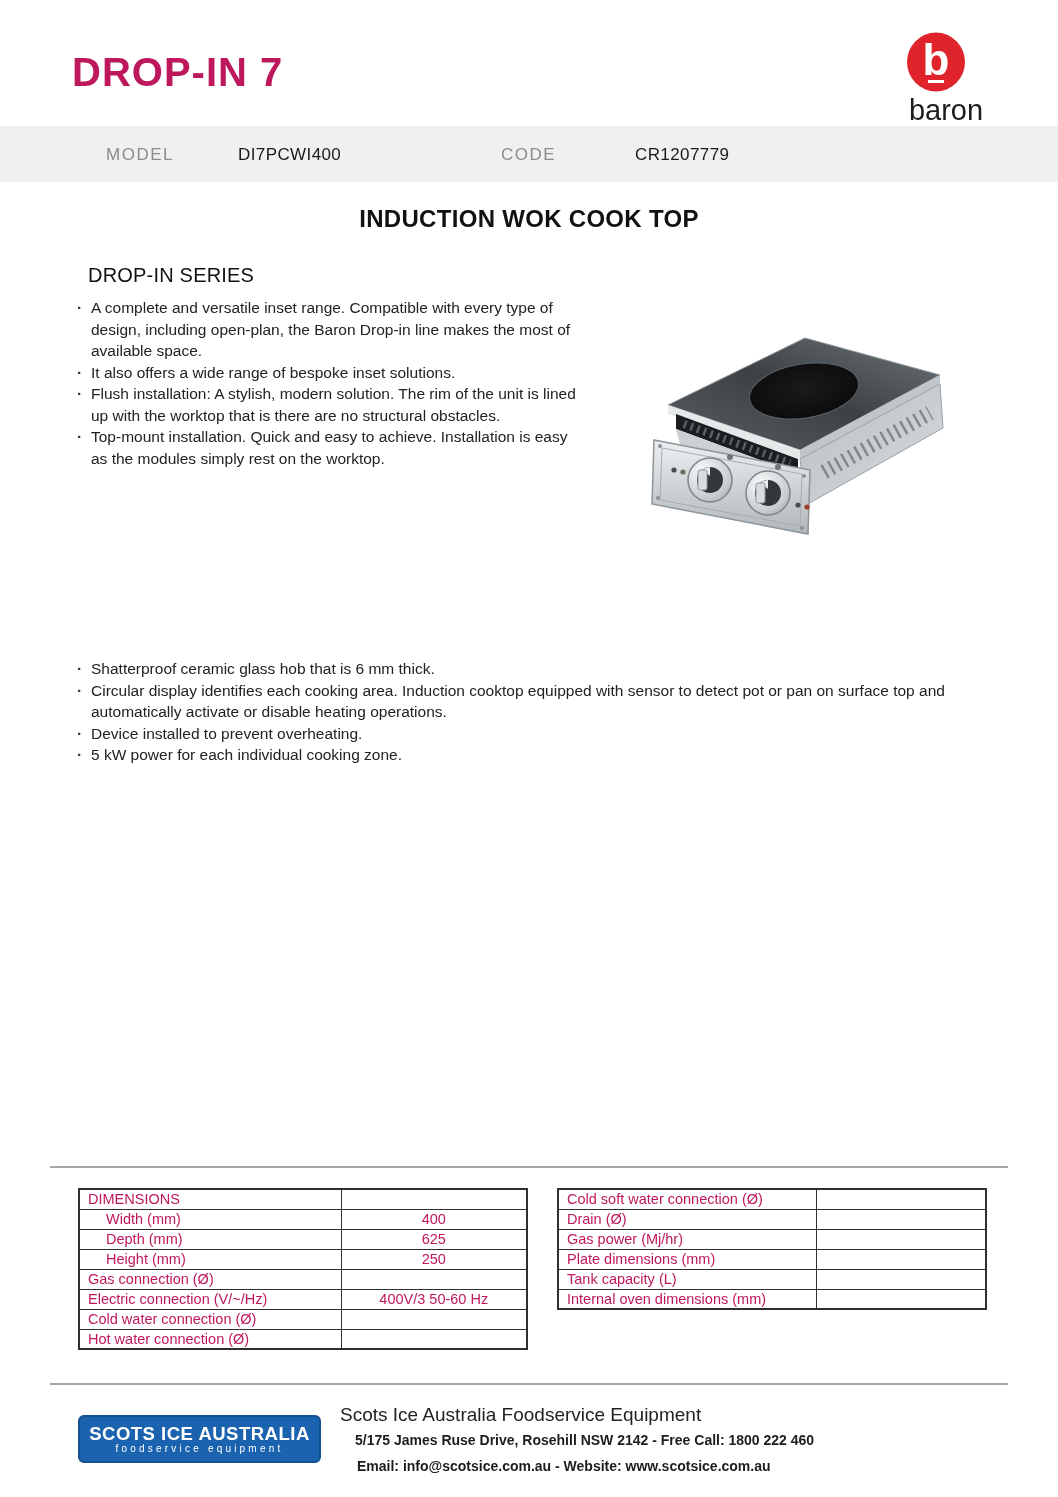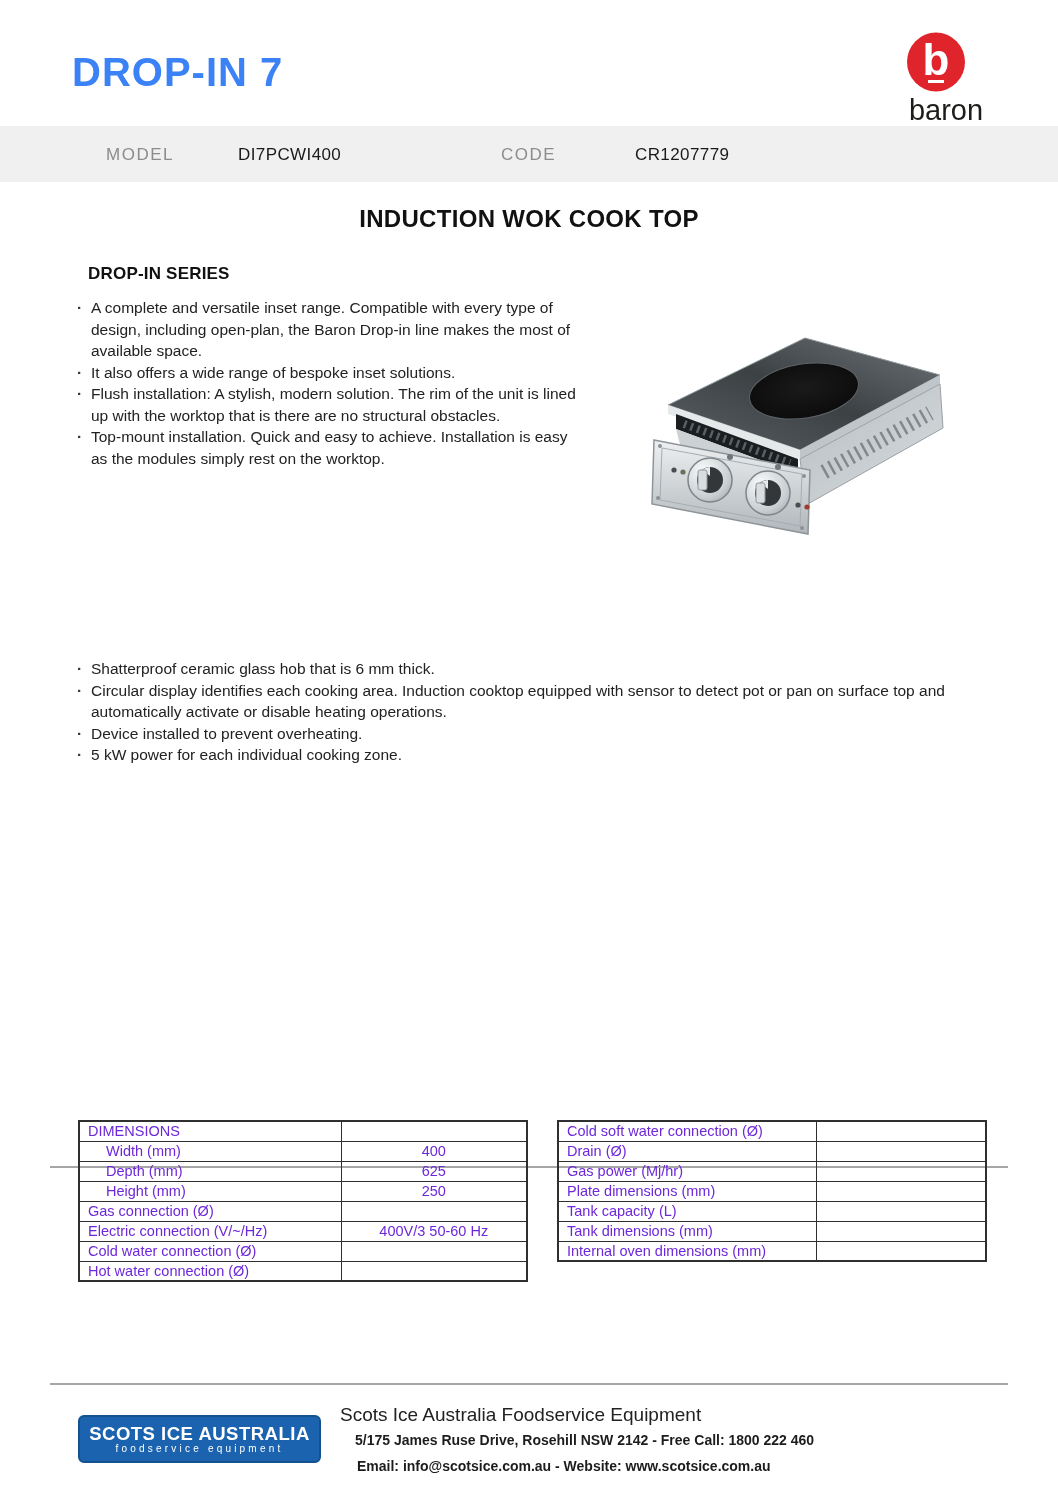--- a/index.html
+++ b/index.html
@@ -5,21 +5,21 @@
   * { margin:0; padding:0; box-sizing:border-box; }
   html,body { background:#ffffff; }
   .page {
     position:relative; width:1058px; height:1497px; background:#ffffff;
     font-family:"Liberation Sans", sans-serif; color:#1f1f1f; overflow:hidden;
   }
 
   
   .doc-title {
     position:absolute; left:72px; top:50px;
-    font-size:40px; font-weight:700; letter-spacing:1px; color:#3b82f6;
+    font-size:40px; font-weight:700; letter-spacing:1px; color:#be185d;
   }
   .brand-logo { position:absolute; left:898px; top:32px; }
 
   
   .model-bar {
     position:absolute; left:0; top:126px; width:1058px; height:56px;
     background:#f0f0f0;
   }
   .model-bar span { position:absolute; top:19px; font-size:17px; white-space:nowrap;margin-left:28px; }
   .mb-label { color:#8c8c8c; letter-spacing:1.5px; }
@@ -30,21 +30,21 @@
   .mb-code-value  { left:607px; }
 
   
   .main-title {
     position:absolute; left:0; top:205px; width:1058px;
     text-align:center; font-size:24px; font-weight:700; color:#111; letter-spacing:.3px;
   }
 
   
   .section-heading {
-    position:absolute; font-size:17px; font-weight:700; color:#111; letter-spacing:.2px;
+    position:absolute; font-size:20px; font-weight:400; color:#111; letter-spacing:.2px;
   }
   .series-heading { left:88px; top:264px; }
   .tech-heading   { left:88px; top:624px; }
 
   ul.bullets { position:absolute; list-style:none; }
   ul.bullets li {
     position:relative; padding-left:17px;
     font-size:15.5px; line-height:21.5px; color:#222;
   }
   ul.bullets li::before {
@@ -57,22 +57,22 @@
   
   .product-figure { position:absolute; left:638px; top:320px; width:316px; height:228px; }
 
   
   .rule { position:absolute; left:50px; width:958px; height:2px; background:#a6a6a6; }
   .rule-tables { top:1166px; }
   .rule-footer { top:1383px; }
 
   
   table.spec {
-    position:absolute; top:1120px; border-collapse:collapse;
-    font-size:14.5px; color:#6d28d9; table-layout:fixed;
+    position:absolute; top:1188px; border-collapse:collapse;
+    font-size:14.5px; color:#be185d; table-layout:fixed;
   }
   table.spec { border:2px solid #2f2f2f; }
   table.spec td { border:1.5px solid #2f2f2f; height:20px; padding:0 8px; white-space:nowrap; overflow:hidden; }
   table.spec-left  { left:78px; }
   table.spec-right { left:557px; }
   table.spec-left  td.lbl { width:262px; }
   table.spec-left  td.val { width:186px; text-align:center; }
   table.spec-right td.lbl { width:258px;margin-left:48px; }
   table.spec-right td.val { width:170px; text-align:center; }
   td.lbl.indent { padding-left:26px; }
@@ -254,24 +254,20 @@
       </tr>
       <tr>
         <td class="lbl">Plate dimensions (mm)</td>
         <td class="val"></td>
       </tr>
       <tr>
         <td class="lbl">Tank capacity (L)</td>
         <td class="val"></td>
       </tr>
       <tr>
-        <td class="lbl">Tank dimensions (mm)</td>
-        <td class="val"></td>
-      </tr>
-      <tr>
         <td class="lbl">Internal oven dimensions (mm)</td>
         <td class="val"></td>
       </tr>
     </tbody>
   </table>
 
   <div class="rule rule-footer"></div>
 
   <div class="footer-logo">
     <div class="fl1">SCOTS ICE AUSTRALIA</div>

